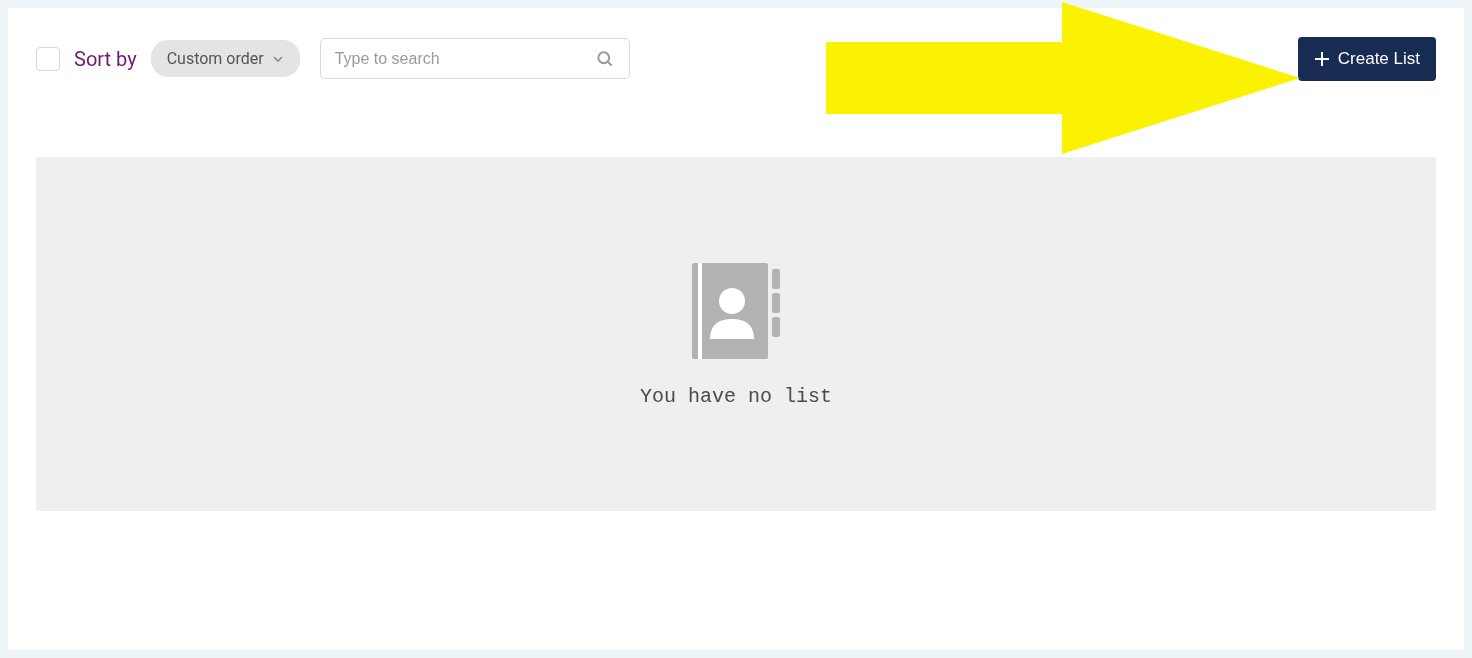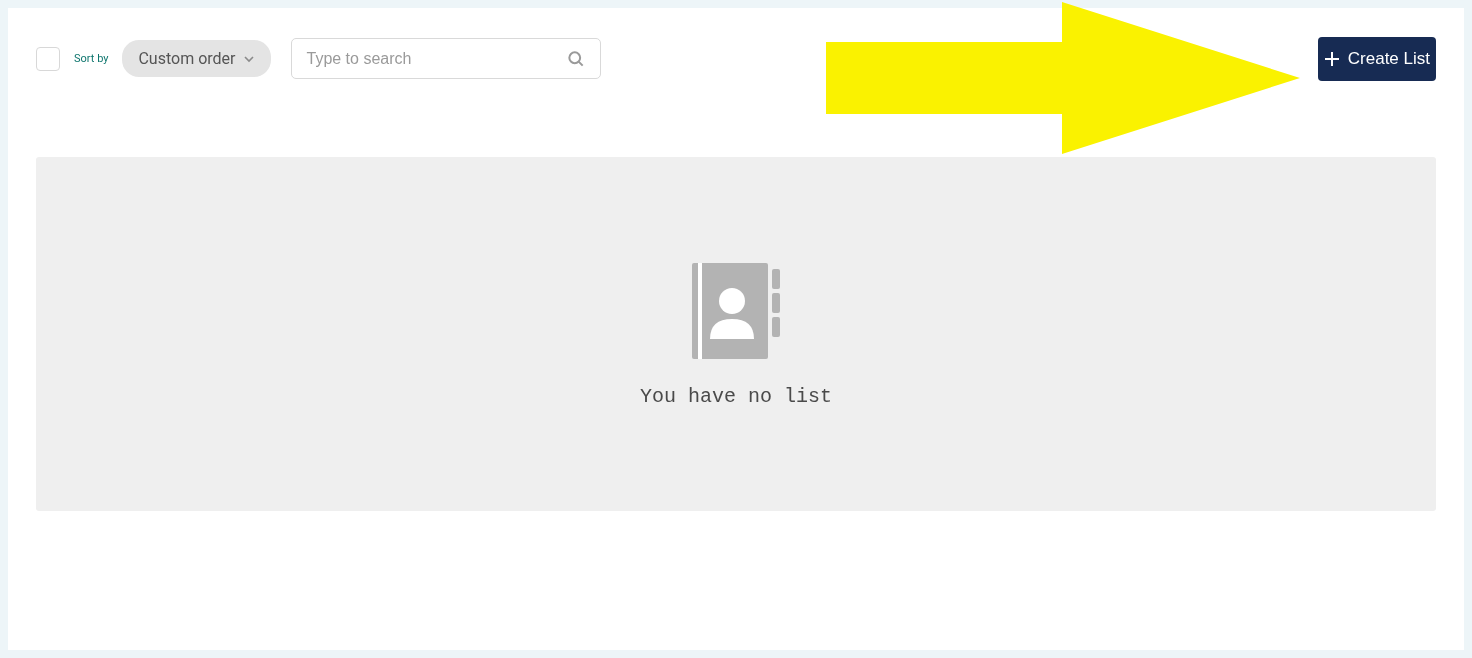--- a/index.html
+++ b/index.html
@@ -26,22 +26,22 @@
     position:relative;
   }
   .checkbox{
     width:22px;height:22px;
     border:1px solid #d8d8d8;
     border-radius:4px;
     background:#fff;
     cursor:pointer;
   }
   .sortby-label{
-    font-size:11px;
-    color:#0f766e;
+    font-size:20px;
+    color:#701a75;
   }
   .sort-dropdown{
     display:flex;align-items:center;gap:8px;
     background:#e4e4e4;
     border-radius:17px;
     padding:9px 16px;
     cursor:pointer;
     font-size:16px;
     color:#555;
   }
@@ -71,21 +71,21 @@
   }
   .create-btn{
     position:absolute;
     right:0;top:50%;transform:translateY(-50%);
     background:#172b53;
     color:#fff;
     font-size:17px;
     font-weight:500;
     border:none;
     border-radius:4px;
-    padding:12px 6px;
+    padding:12px 16px;
     display:flex;align-items:center;gap:8px;
     cursor:pointer;
   }
   .create-btn svg{width:16px;height:16px;}
   .empty-area{
     margin-top:78px;
     background:#efefef;
     border-radius:3px;
     height:354px;
     display:flex;

